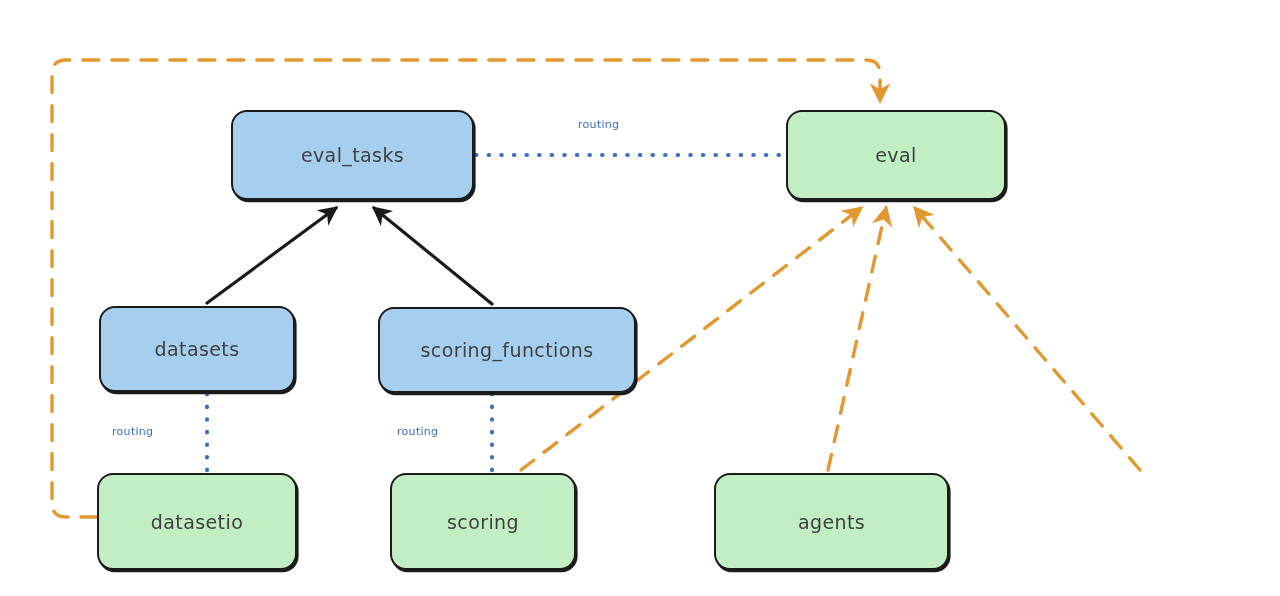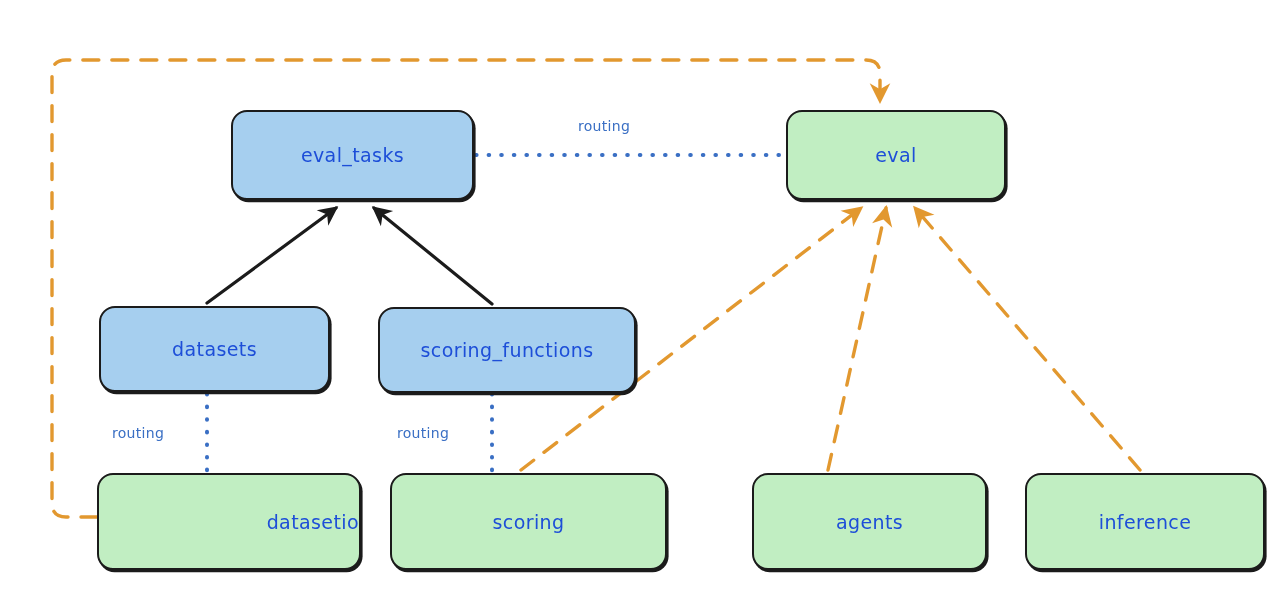--- a/index.html
+++ b/index.html
@@ -32,33 +32,33 @@
     box-sizing: border-box;
     display: flex;
     align-items: center;
     justify-content: center;
     border: 2.6px solid #1b1b1b;
     border-radius: 16px;
     box-shadow: 1.6px 2.2px 0 0 #1b1b1b;
     font-family: "DejaVu Sans", sans-serif;
     font-size: 19px;
     letter-spacing: 0.4px;
-    color: #1d4ed8;
+    color: #404040;
     user-select: none;
   }
   .node.blue  { background: #a6cfef; }
   .node.green { background: #c1eec2; }
   .node-label {
     pointer-events: none;
     white-space: nowrap;
   }
   .edge-label {
     position: absolute;
     font-family: "DejaVu Sans", sans-serif;
-    font-size: 14px;
+    font-size: 11px;
     color: #3a6fc4;
     letter-spacing: 0.3px;
     white-space: nowrap;
     user-select: none;
   }
 </style>
 </head>
 <body>
 
 <div id="canvas">
@@ -93,43 +93,40 @@
   </svg>
 
   <div class="node blue" style="left:231px; top:110px; width:243px; height:90px;">
     <span class="node-label">eval_tasks</span>
   </div>
 
   <div class="node green" style="left:786px; top:110px; width:220px; height:90px;">
     <span class="node-label">eval</span>
   </div>
 
-  <div class="node blue" style="left:99px; top:306px; width:231px; height:86px;">
+  <div class="node blue" style="left:99px; top:306px; width:196px; height:86px;">
     <span class="node-label">datasets</span>
   </div>
 
   <div class="node blue" style="left:378px; top:307px; width:258px; height:86px;">
     <span class="node-label">scoring_functions</span>
   </div>
 
-  <div class="node green" style="left:97px; top:473px; width:264px; height:97px;justify-content:flex-end;">
+  <div class="node green" style="left:97px; top:473px; width:200px; height:97px;">
     <span class="node-label">datasetio</span>
   </div>
 
-  <div class="node green" style="left:390px; top:473px; width:277px; height:97px;">
+  <div class="node green" style="left:390px; top:473px; width:186px; height:97px;">
     <span class="node-label">scoring</span>
   </div>
 
-  <div class="node green" style="left:752px; top:473px; width:235px; height:97px;">
+  <div class="node green" style="left:714px; top:473px; width:235px; height:97px;">
     <span class="node-label">agents</span>
   </div>
 
-  <div class="node green" style="left:1025px; top:473px; width:240px; height:97px;">
-    <span class="node-label">inference</span>
-  </div>
 
   <div class="edge-label" style="left:578px; top:118px;">routing</div>
 
   <div class="edge-label" style="left:112px; top:425px;">routing</div>
 
   <div class="edge-label" style="left:397px; top:425px;">routing</div>
 
 </div>
 
 </body></html>

